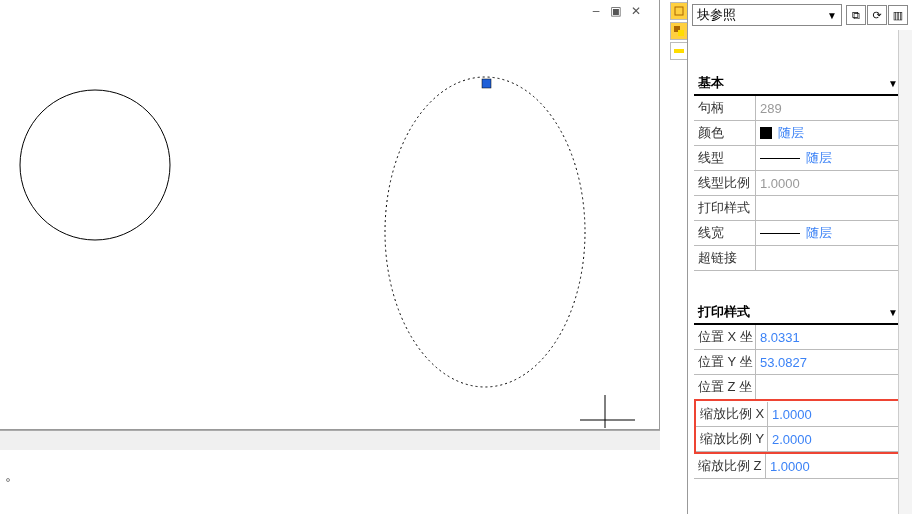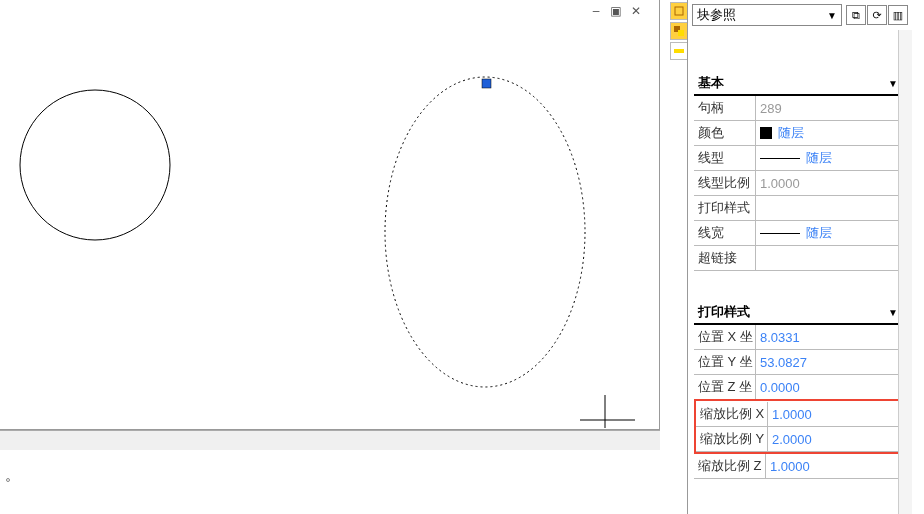--- a/index.html
+++ b/index.html
@@ -140,21 +140,20 @@
     <div class="row">
         <div class="lbl">位置 X 坐</div>
         <div class="val">8.0331</div>
       </div>
     <div class="row">
         <div class="lbl">位置 Y 坐</div>
         <div class="val">53.0827</div>
       </div>
     <div class="row">
         <div class="lbl">位置 Z 坐</div>
-        <div class="val">0.0000</div>
       </div>
     <div class="highlight-box">
       <div class="row">
           <div class="lbl" style="width:72px">缩放比例 X</div>
           <div class="val">1.0000</div>
         </div>
       <div class="row">
           <div class="lbl" style="width:72px">缩放比例 Y</div>
           <div class="val">2.0000</div>
         </div>

